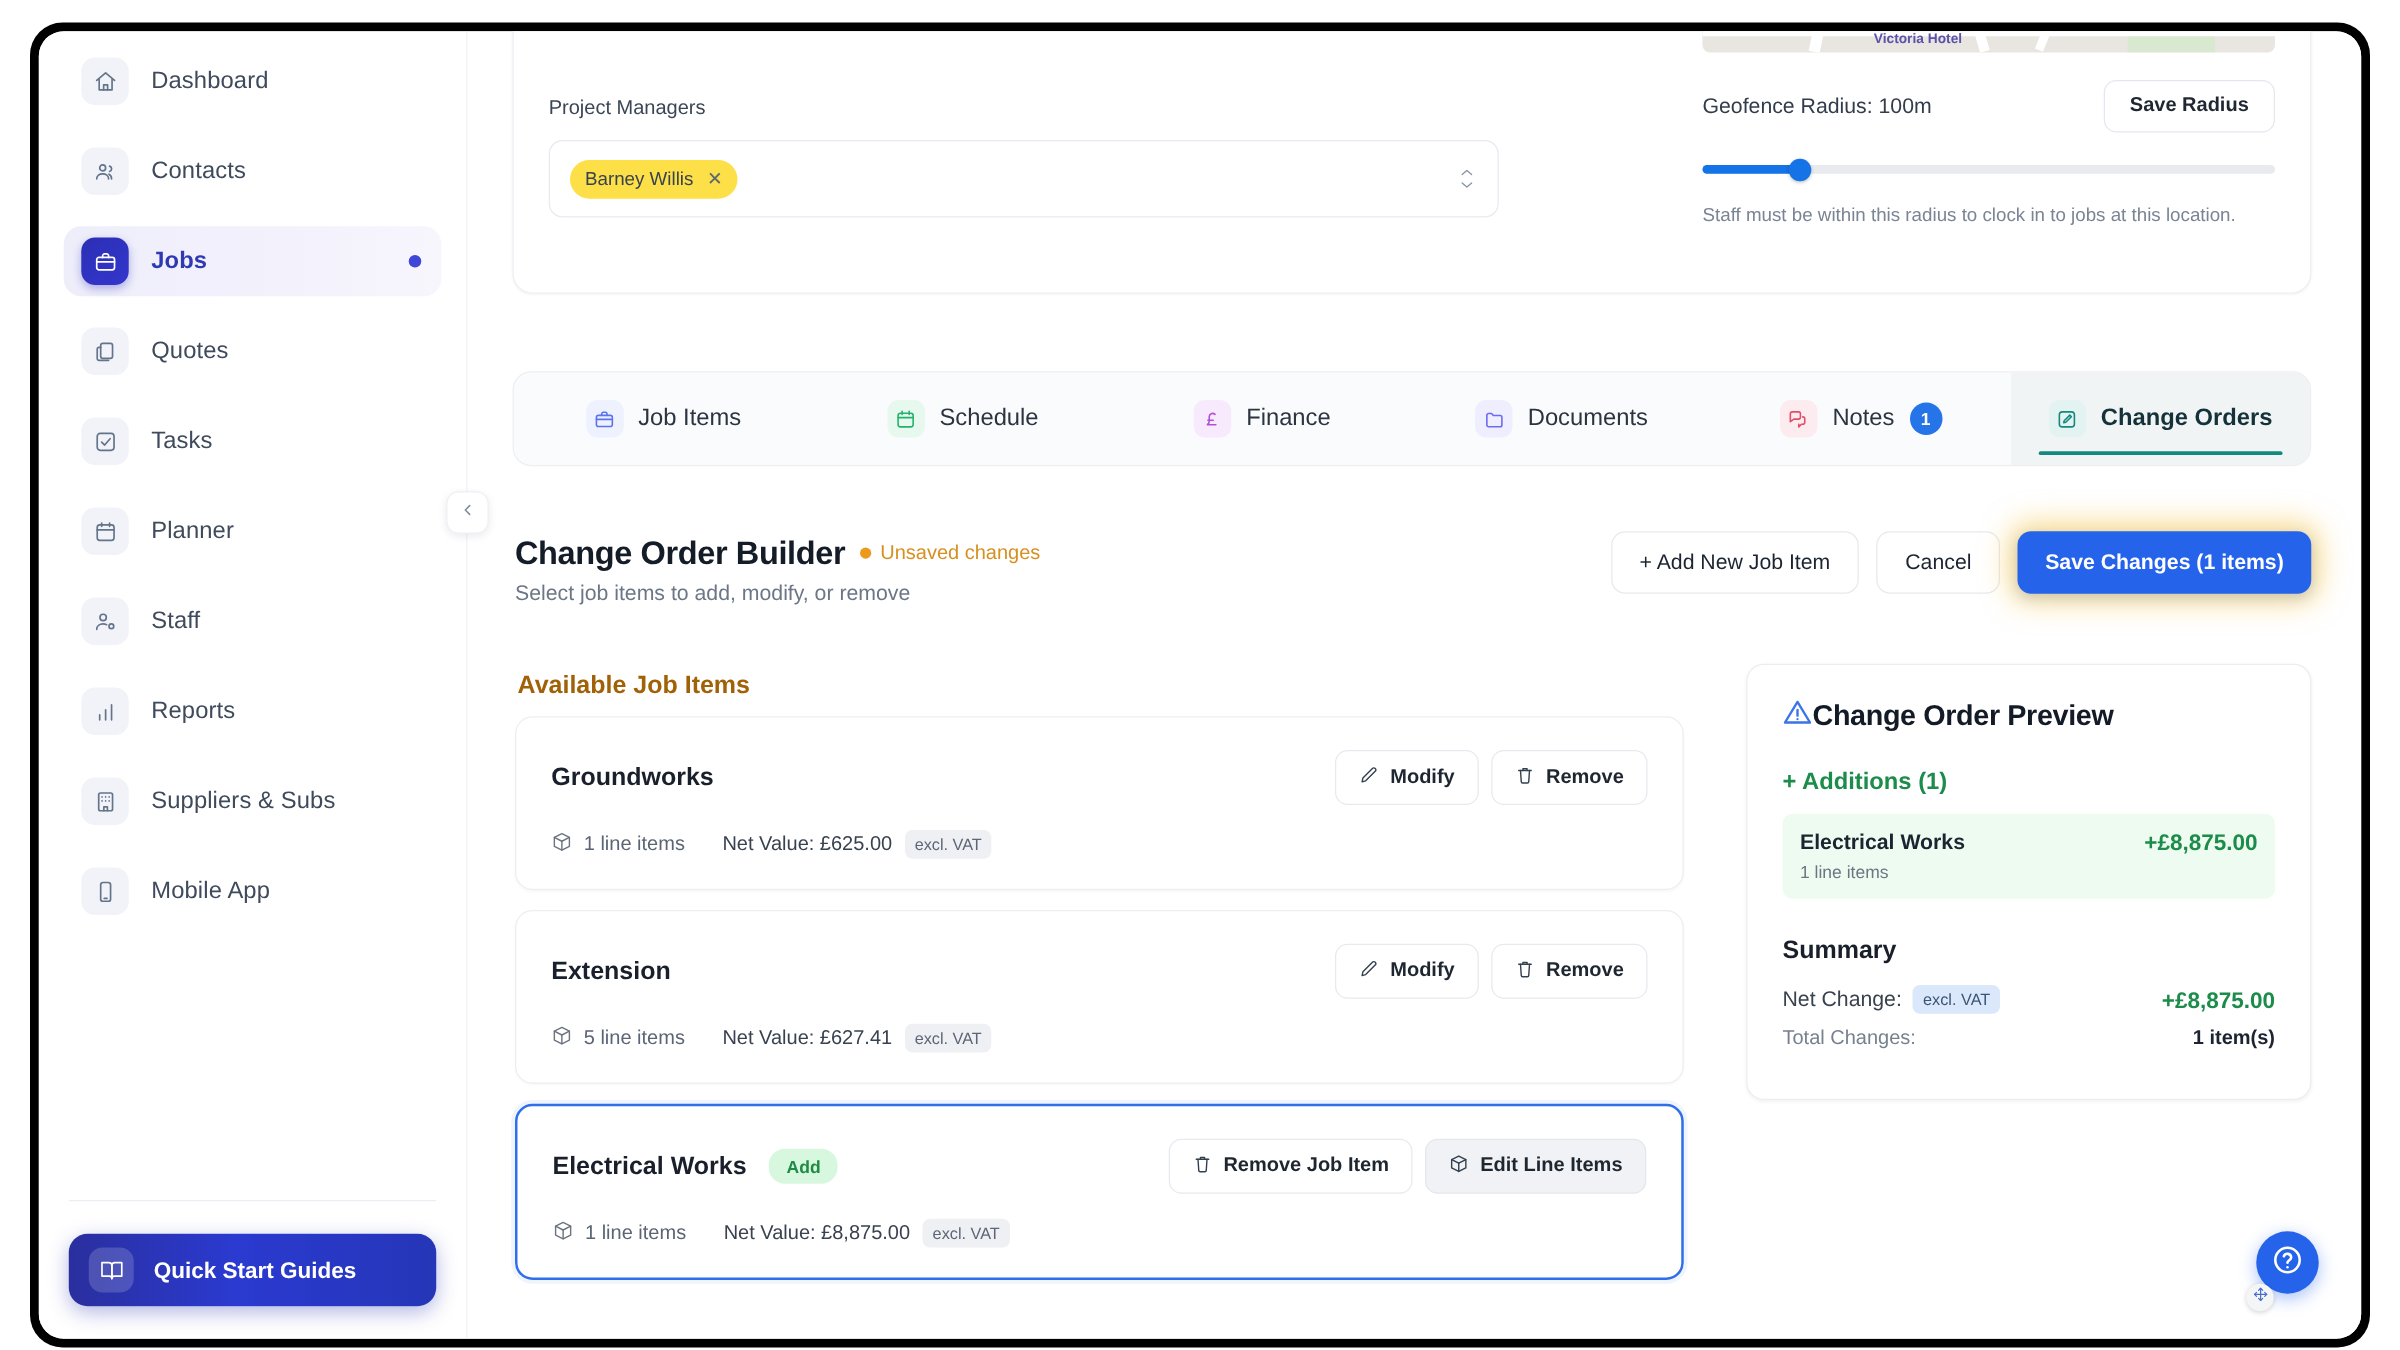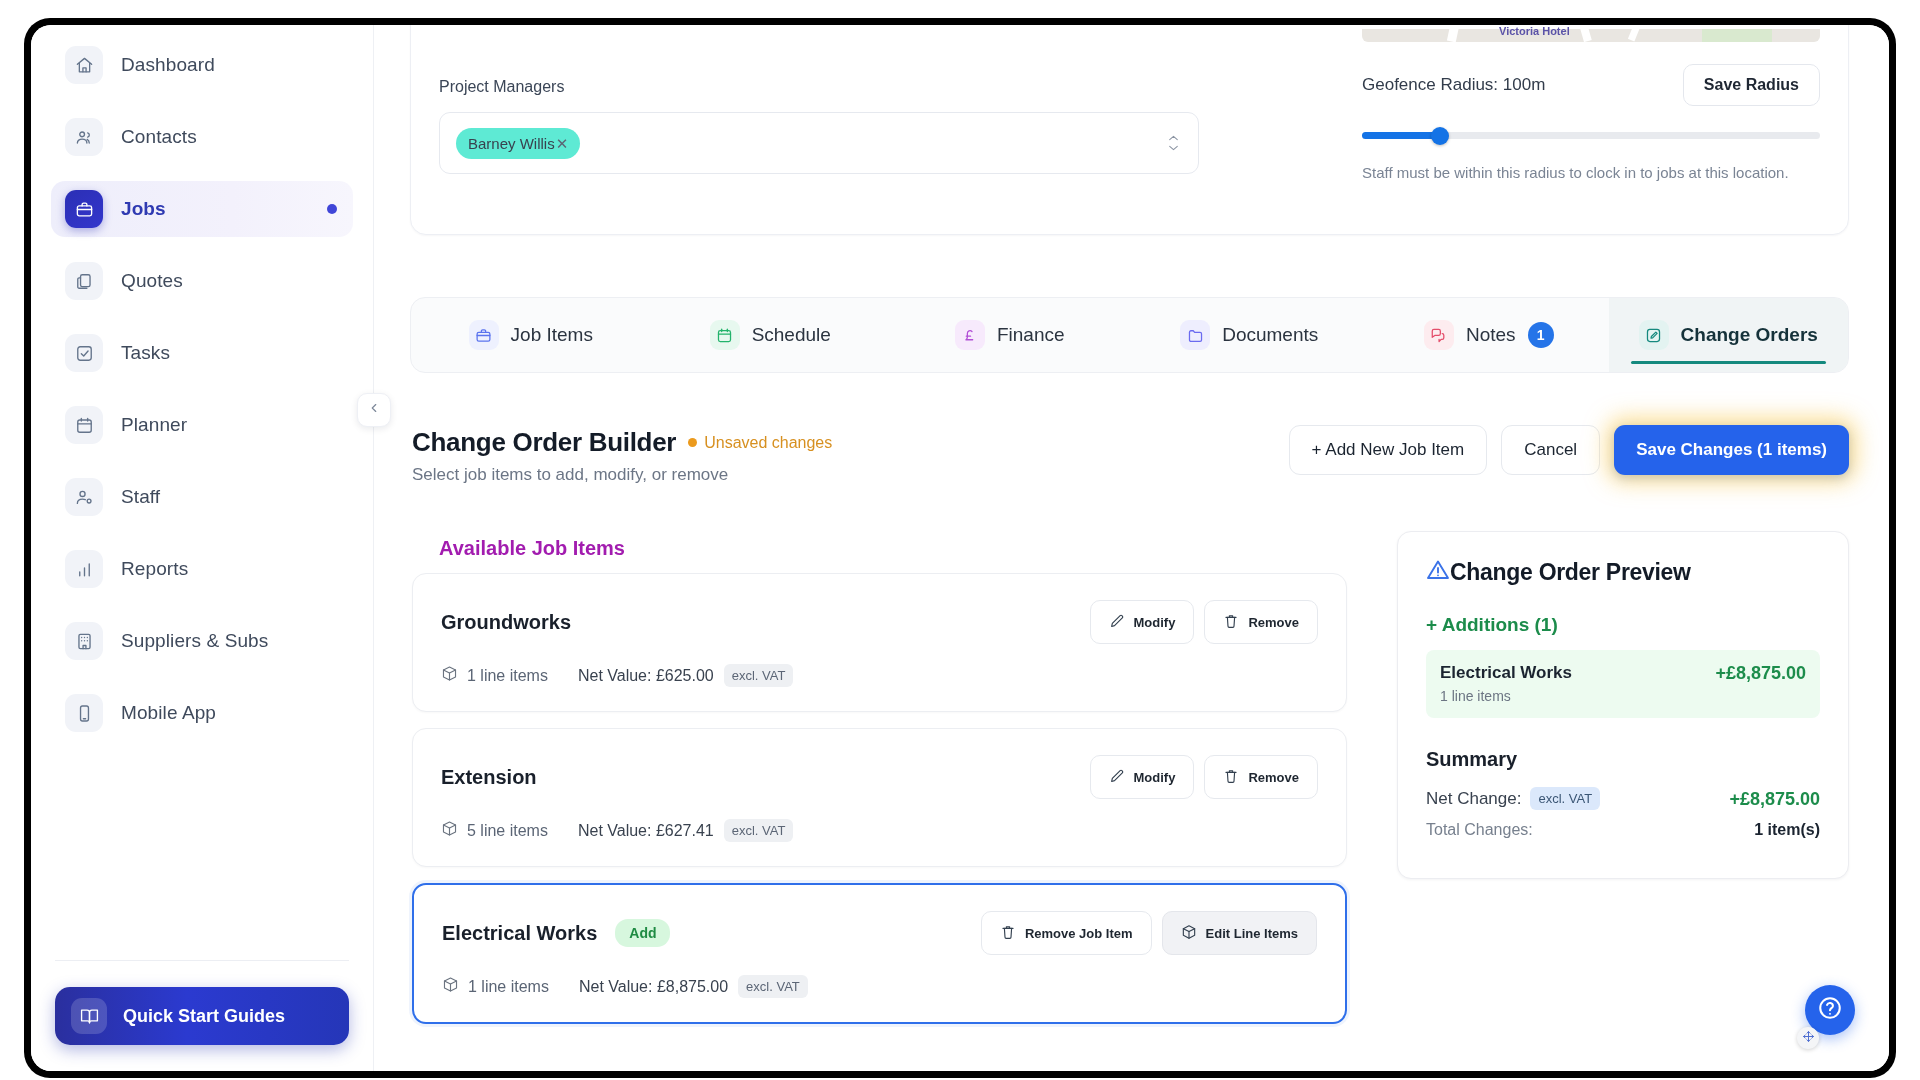--- a/index.html
+++ b/index.html
@@ -148,23 +148,23 @@
     position: relative;
     height: 62px;
     border: 1px solid #e6e9ef;
     border-radius: 11px;
     background: #fff;
     display: flex; align-items: center;
     padding: 0 16px;
     cursor: pointer;
   }
   .chip {
-    display: inline-flex; align-items: center; gap: 1px;
+    display: inline-flex; align-items: center; gap: 11px;
     height: 31px; padding: 0 12px;
-    background: #5eead4; border-radius: 16px;
+    background: #fde047; border-radius: 16px;
     font-size: 15px; color: #39424f;
   }
   .chip .x { color: #5b6574; font-size: 15px; cursor: pointer; line-height: 1; }
   #pm-caret {
     position: absolute; right: 18px; top: 50%; transform: translateY(-50%);
     display: flex; flex-direction: column; align-items: center; gap: 2px;
   }
   #pm-caret svg { width: 13px; height: 8px; stroke: #8a93a2; fill: none; stroke-width: 1.9; stroke-linecap: round; stroke-linejoin: round;}
 
   
@@ -244,21 +244,21 @@
     padding: 0 22px; border-radius: 11px; font-size: 17px; cursor:pointer;
     white-space: nowrap;
   }
   .btn-outline { background:#fff; border:1px solid #e6e9ee; color:#1b2430; font-weight:500; }
   .btn-primary {
     background:#2563eb; color:#fff; font-weight:700; border:none;
     box-shadow: 0 0 22px 7px rgba(247,195,60,.55), 0 3px 10px rgba(37,99,235,.35);
   }
 
   
-  #avail-title { position:absolute; left: 40px; top: 512px; font-size: 20px; font-weight:700; color:#a21caf;margin-left:25px;}
+  #avail-title { position:absolute; left: 40px; top: 512px; font-size: 20px; font-weight:700; color:#a16207;}
   #items-col { position:absolute; left: 38px; top: 548px; width: 935px; }
   .job-card {
     background:#fff; border:1px solid #eceef2; border-radius: 14px;
     padding: 26px 28px 24px 28px; margin-bottom: 16px;
     position: relative; min-height: 128px;
     box-shadow: 0 1px 2px rgba(16,24,40,.03);
   }
   .job-card.selected {
     border: 2px solid #2f6fea;
     box-shadow: 0 0 0 3px rgba(47,111,234,.08);
@@ -268,21 +268,21 @@
   .jc-left { display:flex; align-items:center; gap: 18px; }
   .jc-name { font-size: 20px; font-weight:700; color:#19202b; }
   .jc-add-badge {
     background:#d7f7de; color:#1f8b43; font-size:14px; font-weight:700;
     padding: 6px 14px; border-radius: 13px;
   }
   .jc-actions { display:flex; align-items:center; gap: 10px; }
   .sbtn {
     height: 44px; display:flex; align-items:center; gap: 9px;
     padding: 0 18px; border-radius: 10px; background:#fff;
-    border:1px solid #e6e9ee; font-size: 13px; font-weight:600; color:#1e2630;
+    border:1px solid #e6e9ee; font-size: 16px; font-weight:600; color:#1e2630;
     cursor:pointer; white-space:nowrap;
   }
   .sbtn.grey { background:#f1f2f5; border-color:#e4e6eb; }
   .sbtn svg { width:16px;height:16px;fill:none;stroke:#33404f;stroke-width:1.7;stroke-linecap:round;stroke-linejoin:round;}
   .jc-meta { display:flex; align-items:center; gap: 30px; margin-top: 20px; }
   .jc-meta .m-lines { display:flex; align-items:center; gap: 9px; font-size:16px; color:#5b6575;}
   .jc-meta .m-lines svg { width:17px;height:17px;fill:none;stroke:#6b7480;stroke-width:1.6;stroke-linejoin:round;stroke-linecap:round;}
   .jc-meta .m-net { font-size:16px; color:#39424f; display:flex; align-items:center; gap: 10px;}
   .vat-tag { background:#eef0f3; color:#5c6676; font-size:13px; padding: 4px 8px; border-radius:6px; }
 

